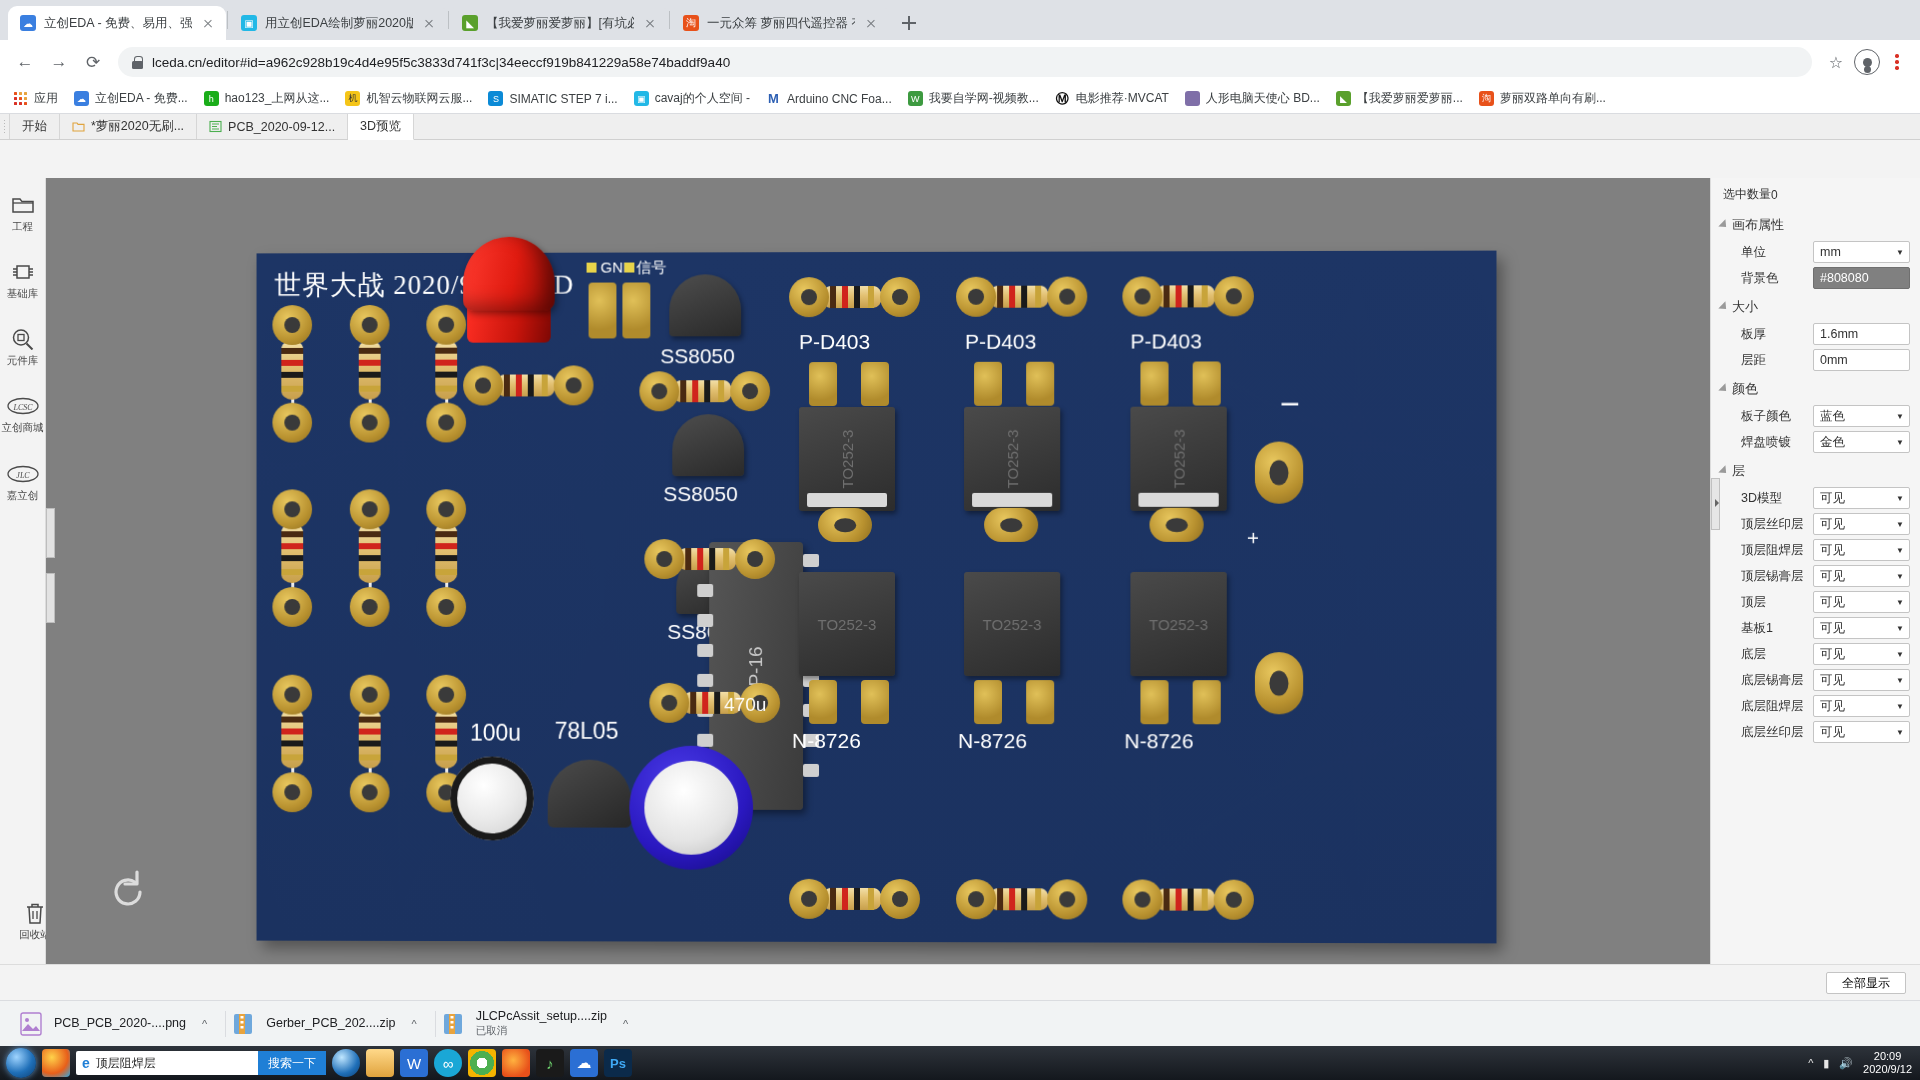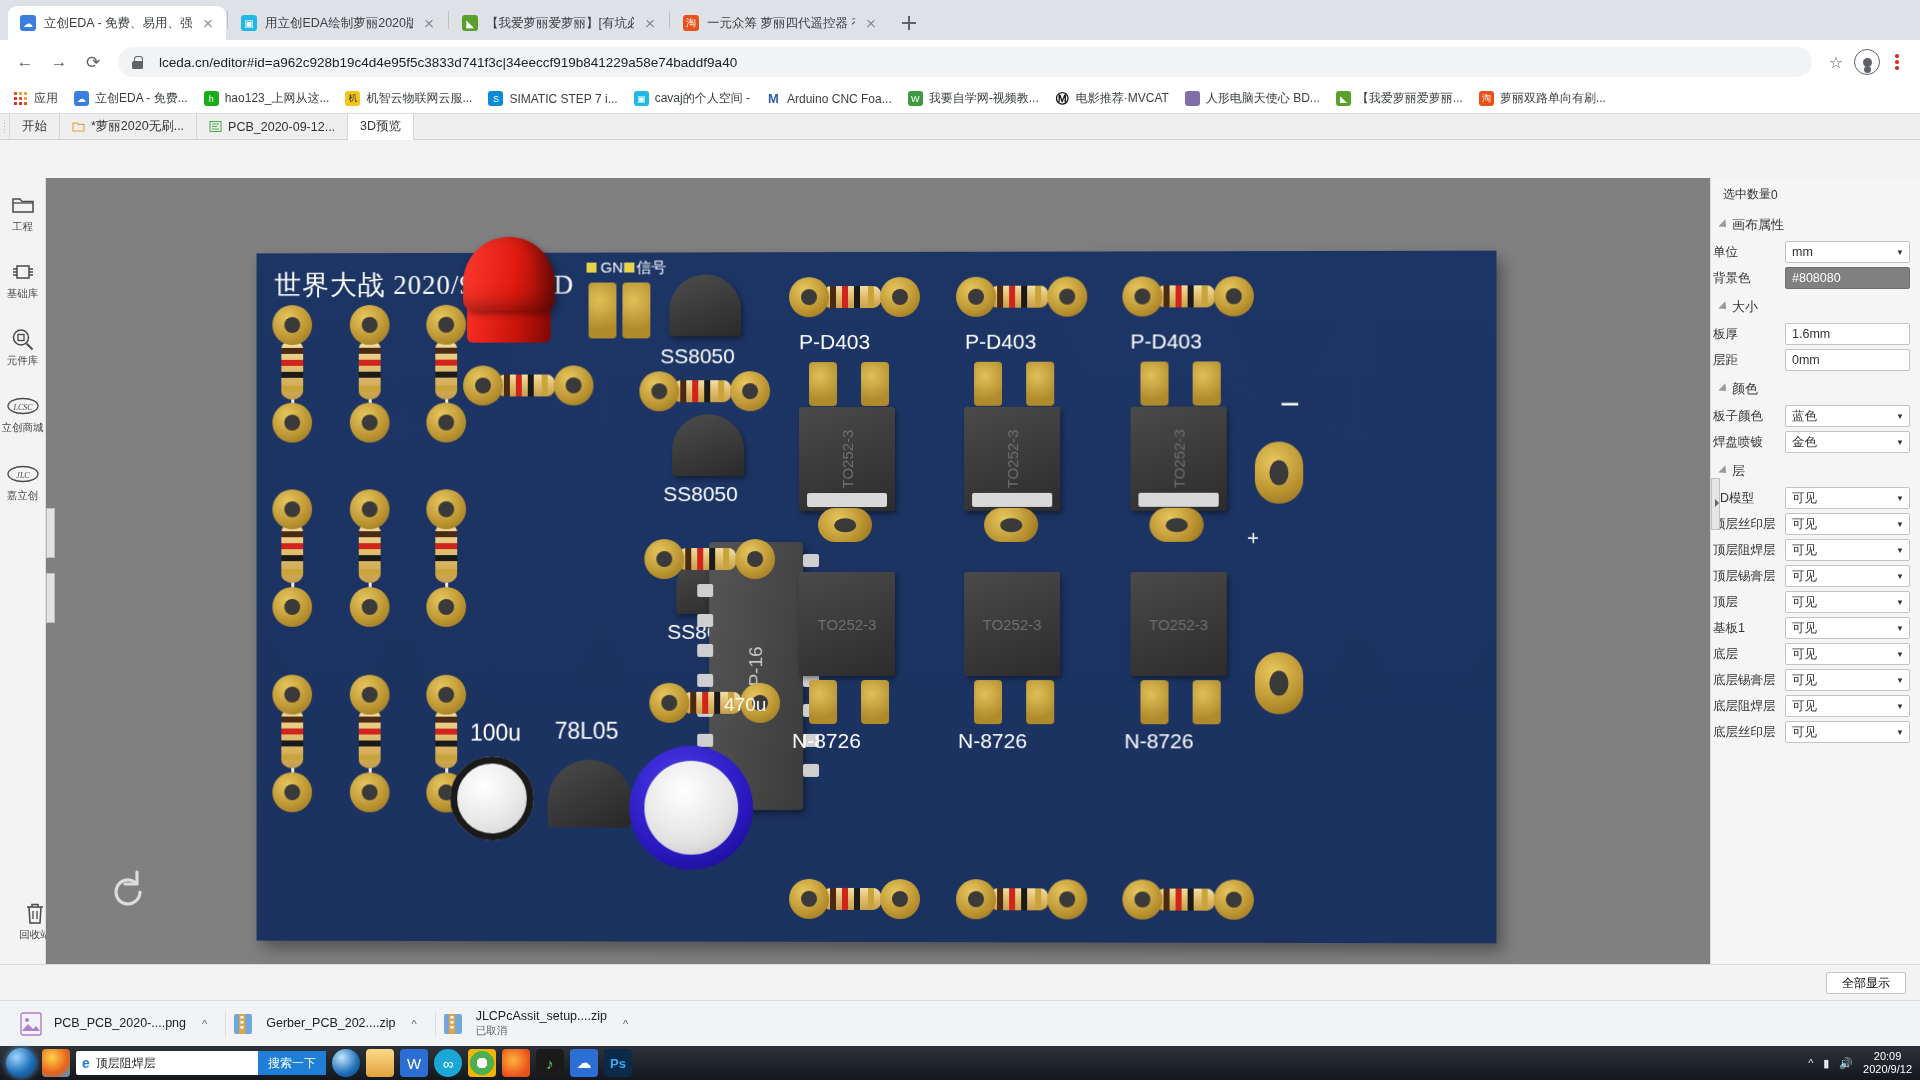--- a/index.html
+++ b/index.html
@@ -22,21 +22,21 @@
   .tab .x:before { transform:rotate(45deg);} .tab .x:after { transform:rotate(-45deg);}
   .tab-div { width:1px; height:18px; background:#bcc0c4; align-self:center; margin:0 1px; }
   .newtab { width:28px; height:28px; margin:0 0 3px 6px; position:relative; }
   .newtab:before,.newtab:after{content:"";position:absolute;background:#5f6368;}
   .newtab:before{left:7px;top:13.2px;width:14px;height:1.6px;}
   .newtab:after{left:13.2px;top:7px;width:1.6px;height:14px;}
 
   .omnibar { height:44px; background:#fff; display:flex; align-items:center; gap:4px; padding:0 10px; }
   .navbtn { width:30px; height:30px; position:relative; color:#5f6368; display:flex;align-items:center;justify-content:center;font-size:17px; }
   .urlbox { flex:1; height:30px; background:#f1f3f4; border-radius:16px; display:flex; align-items:center;
-            padding:0 14px; gap:16px; font-size:13.5px; color:#202124; margin:0 6px; }
+            padding:0 14px; gap:9px; font-size:13.5px; color:#202124; margin:0 6px; }
   .lock { width:11px;height:13px; position:relative; flex:0 0 11px;}
   .lock:before{content:"";position:absolute;left:0;bottom:0;width:11px;height:8px;background:#5f6368;border-radius:1.5px;}
   .lock:after{content:"";position:absolute;left:2.3px;top:0;width:6.4px;height:6.4px;border:1.6px solid #5f6368;border-bottom:none;border-radius:3.2px 3.2px 0 0;}
   .star { color:#5f6368; font-size:16px; width:28px; text-align:center;}
   .avatarbtn { width:26px;height:26px;border-radius:50%;background:#fff;border:1.6px solid #5f6368; display:flex;align-items:center;justify-content:center;}
   .avatarbtn:after{content:"";width:9px;height:9px;border-radius:50%;background:#5f6368;box-shadow:0 7px 0 -1px #5f6368;}
   .menudots { width:26px; display:flex;flex-direction:column;align-items:center;gap:2.6px;}
   .menudots i { width:3.4px;height:3.4px;border-radius:50%;background:#d93025;display:block;}
 
   .bookmarks { height:30px; background:#fff; display:flex; align-items:center; gap:2px; padding:0 8px 0 6px;
@@ -143,21 +143,21 @@
   .blkcap .b { position:absolute; left:0; top:0; width:84px; height:68px; border-radius:42px 42px 6px 6px;
                background:linear-gradient(150deg,#4b4b4b,#272727); }
   .plus { position:absolute; color:#fff; font-size:34px; line-height:1; }
 
   
   .rightpanel { width:210px; background:#f5f5f5; border-left:1px solid #dcdcdc; font-size:12px; color:#333;
                 position:relative; overflow:hidden;}
   .rp-top { display:flex; align-items:center; justify-content:flex-start; padding:8px 10px 6px 12px; }
   .rp-sec { display:flex; align-items:center; gap:5px; padding:7px 10px 5px 10px; font-size:13px; color:#333; }
   .rp-sec .caret { width:0;height:0;border-left:6px solid #9a9a9a;border-top:5px solid transparent;border-bottom:5px solid transparent; transform:rotate(45deg);}
-  .rp-row { display:flex; align-items:center; padding:2px 10px 2px 2px; height:26px; }
+  .rp-row { display:flex; align-items:center; padding:2px 10px 2px 30px; height:26px; }
   .rp-lab { width:72px; font-size:12.5px; color:#333; }
   .rp-ctl { flex:1; height:22px; border:1px solid #c4c4c4; background:#fff; border-radius:2px;
             display:flex; align-items:center; padding:0 6px; font-size:12.5px; position:relative;}
   .rp-ctl.sel:after { content:"▼"; position:absolute; right:5px; top:50%; transform:translateY(-50%); font-size:8px; color:#333;}
   .rp-ctl.swatch { background:#808080; color:#fff; border:1px solid #6f6f6f;}
   .rp-handle { position:absolute; left:0; top:300px; width:9px; height:52px; background:#e6e6e6; border:1px solid #c0c0c0;}
   .rp-handle:after{content:"";position:absolute;left:2.5px;top:20px;border-left:4px solid #666;border-top:4px solid transparent;border-bottom:4px solid transparent;}
 
   
   .app-status { position:absolute; left:0; bottom:0; width:100%; height:36px; background:#f3f3f3; border-top:1px solid #dcdcdc;}

